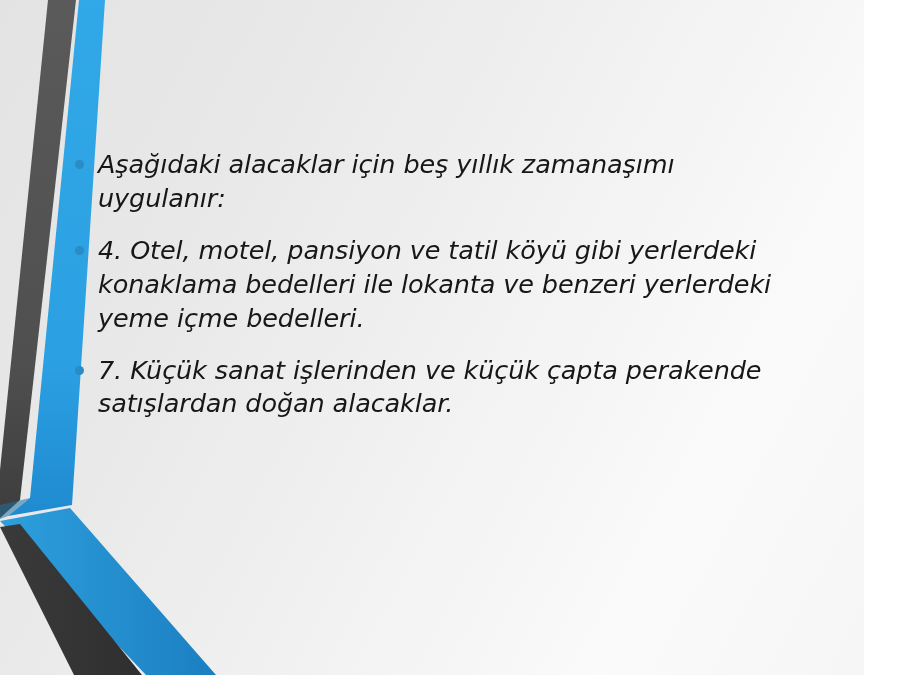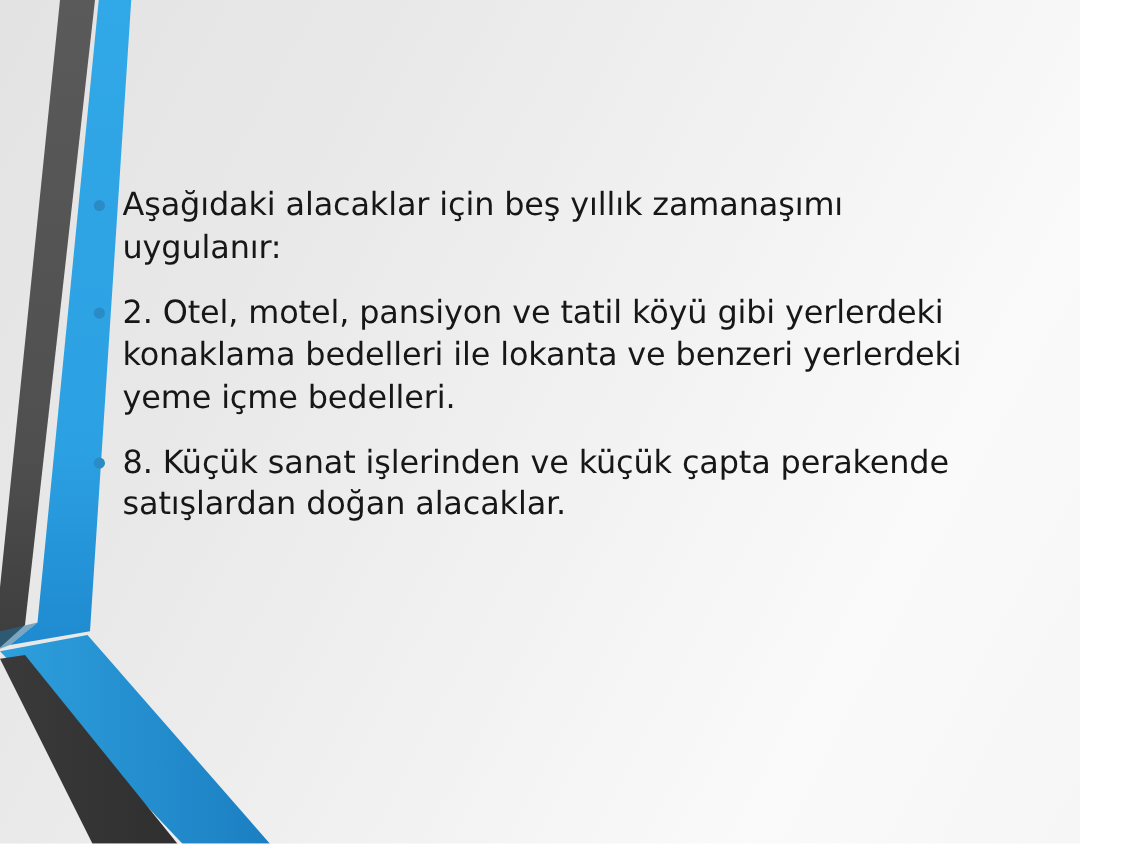--- a/index.html
+++ b/index.html
@@ -7,20 +7,21 @@
     padding: 0;
     background: #ffffff;
   }
   #slide {
     position: relative;
     width: 864px;
     height: 675px;
     overflow: hidden;
     background: linear-gradient(118deg, #e3e3e3 0%, #e9e9e9 28%, #f2f2f2 55%, #fafafa 78%, #f6f6f6 100%);
     font-family: "DejaVu Sans", "Liberation Sans", sans-serif;
+    font-style: italic;
   }
   #deco {
     position: absolute;
     left: 0;
     top: 0;
     width: 900px;
     height: 675px;
     pointer-events: none;
   }
   #content {
@@ -102,24 +103,24 @@
     <ul class="bullets">
 
       <li style="color: rgb(23, 23, 23);">
         <span class="bullet-dot" style="background: rgb(43, 139, 196);"></span>
         <span class="bullet-text">Aşağıdaki alacaklar için beş yıllık zamanaşımı uygulanır:</span>
       </li>
 
 
       <li style="color: rgb(23, 23, 23);">
         <span class="bullet-dot" style="background: rgb(43, 139, 196);"></span>
-        <span class="bullet-text">2. Otel, motel, pansiyon ve tatil köyü gibi yerlerdeki konaklama bedelleri ile lokanta ve benzeri yerlerdeki yeme içme bedelleri.</span>
+        <span class="bullet-text">4. Otel, motel, pansiyon ve tatil köyü gibi yerlerdeki konaklama bedelleri ile lokanta ve benzeri yerlerdeki yeme içme bedelleri.</span>
       </li>
 
       <li style="color: rgb(23, 23, 23);">
         <span class="bullet-dot" style="background: rgb(43, 139, 196);"></span>
-        <span class="bullet-text">8. Küçük sanat işlerinden ve küçük çapta perakende satışlardan doğan alacaklar.</span>
+        <span class="bullet-text">7. Küçük sanat işlerinden ve küçük çapta perakende satışlardan doğan alacaklar.</span>
       </li>
 
     </ul>
   </div>
 
 </div>
 
 </body></html>

